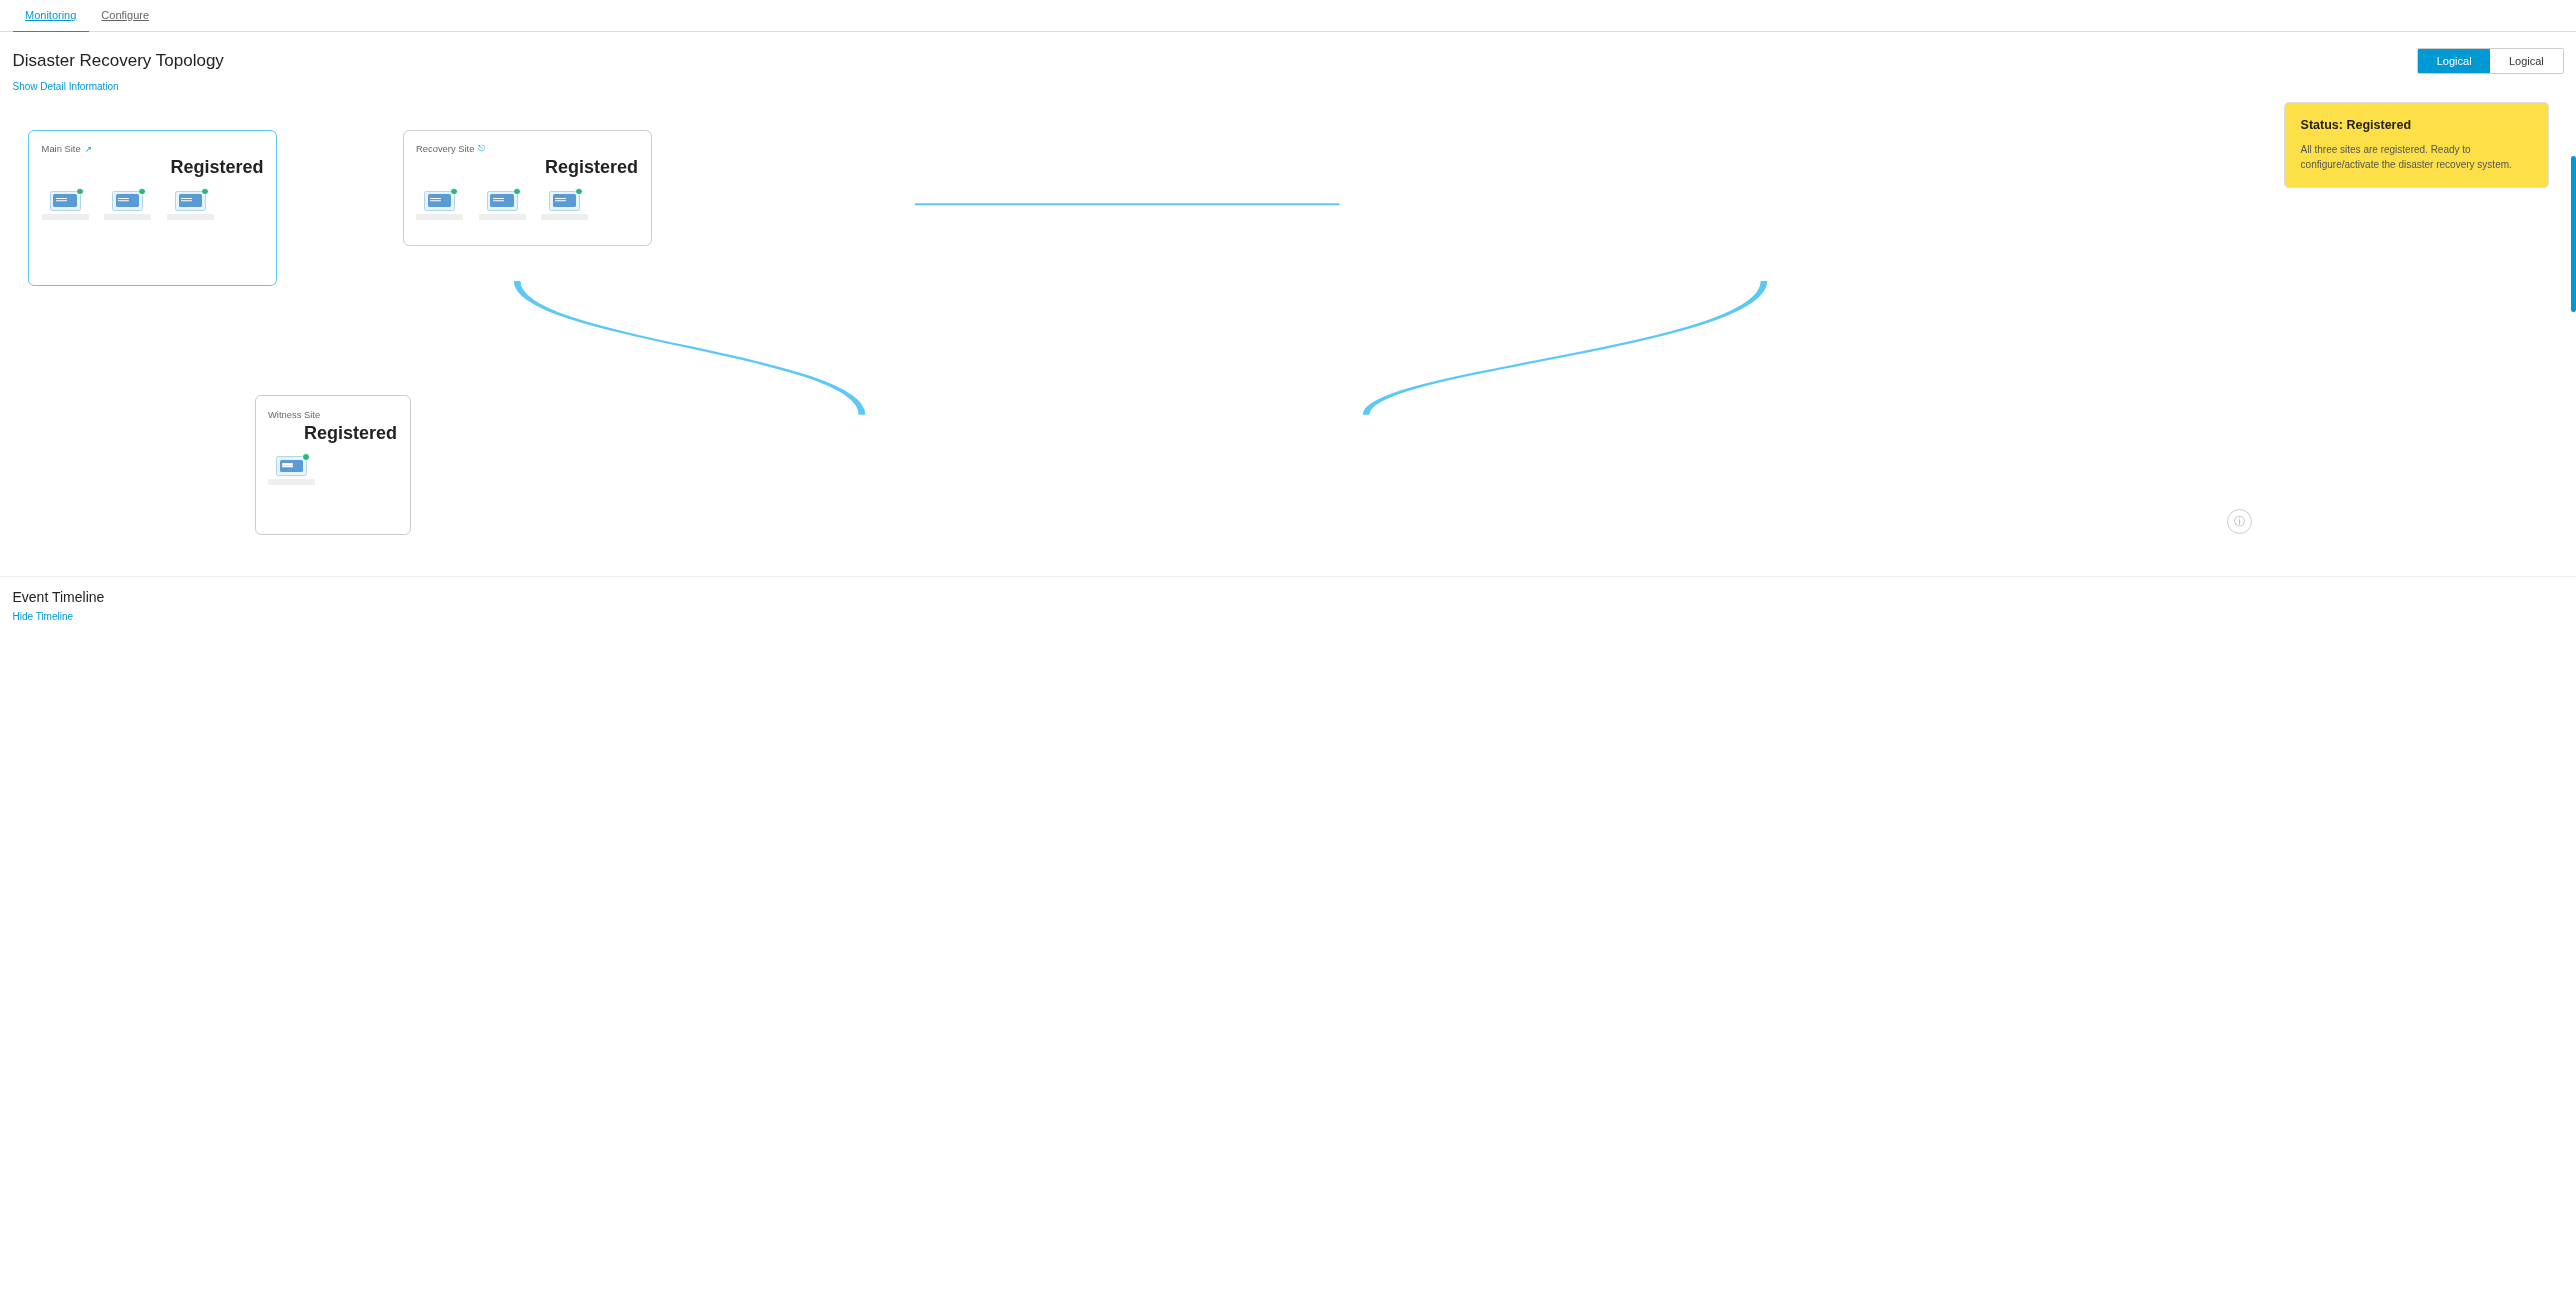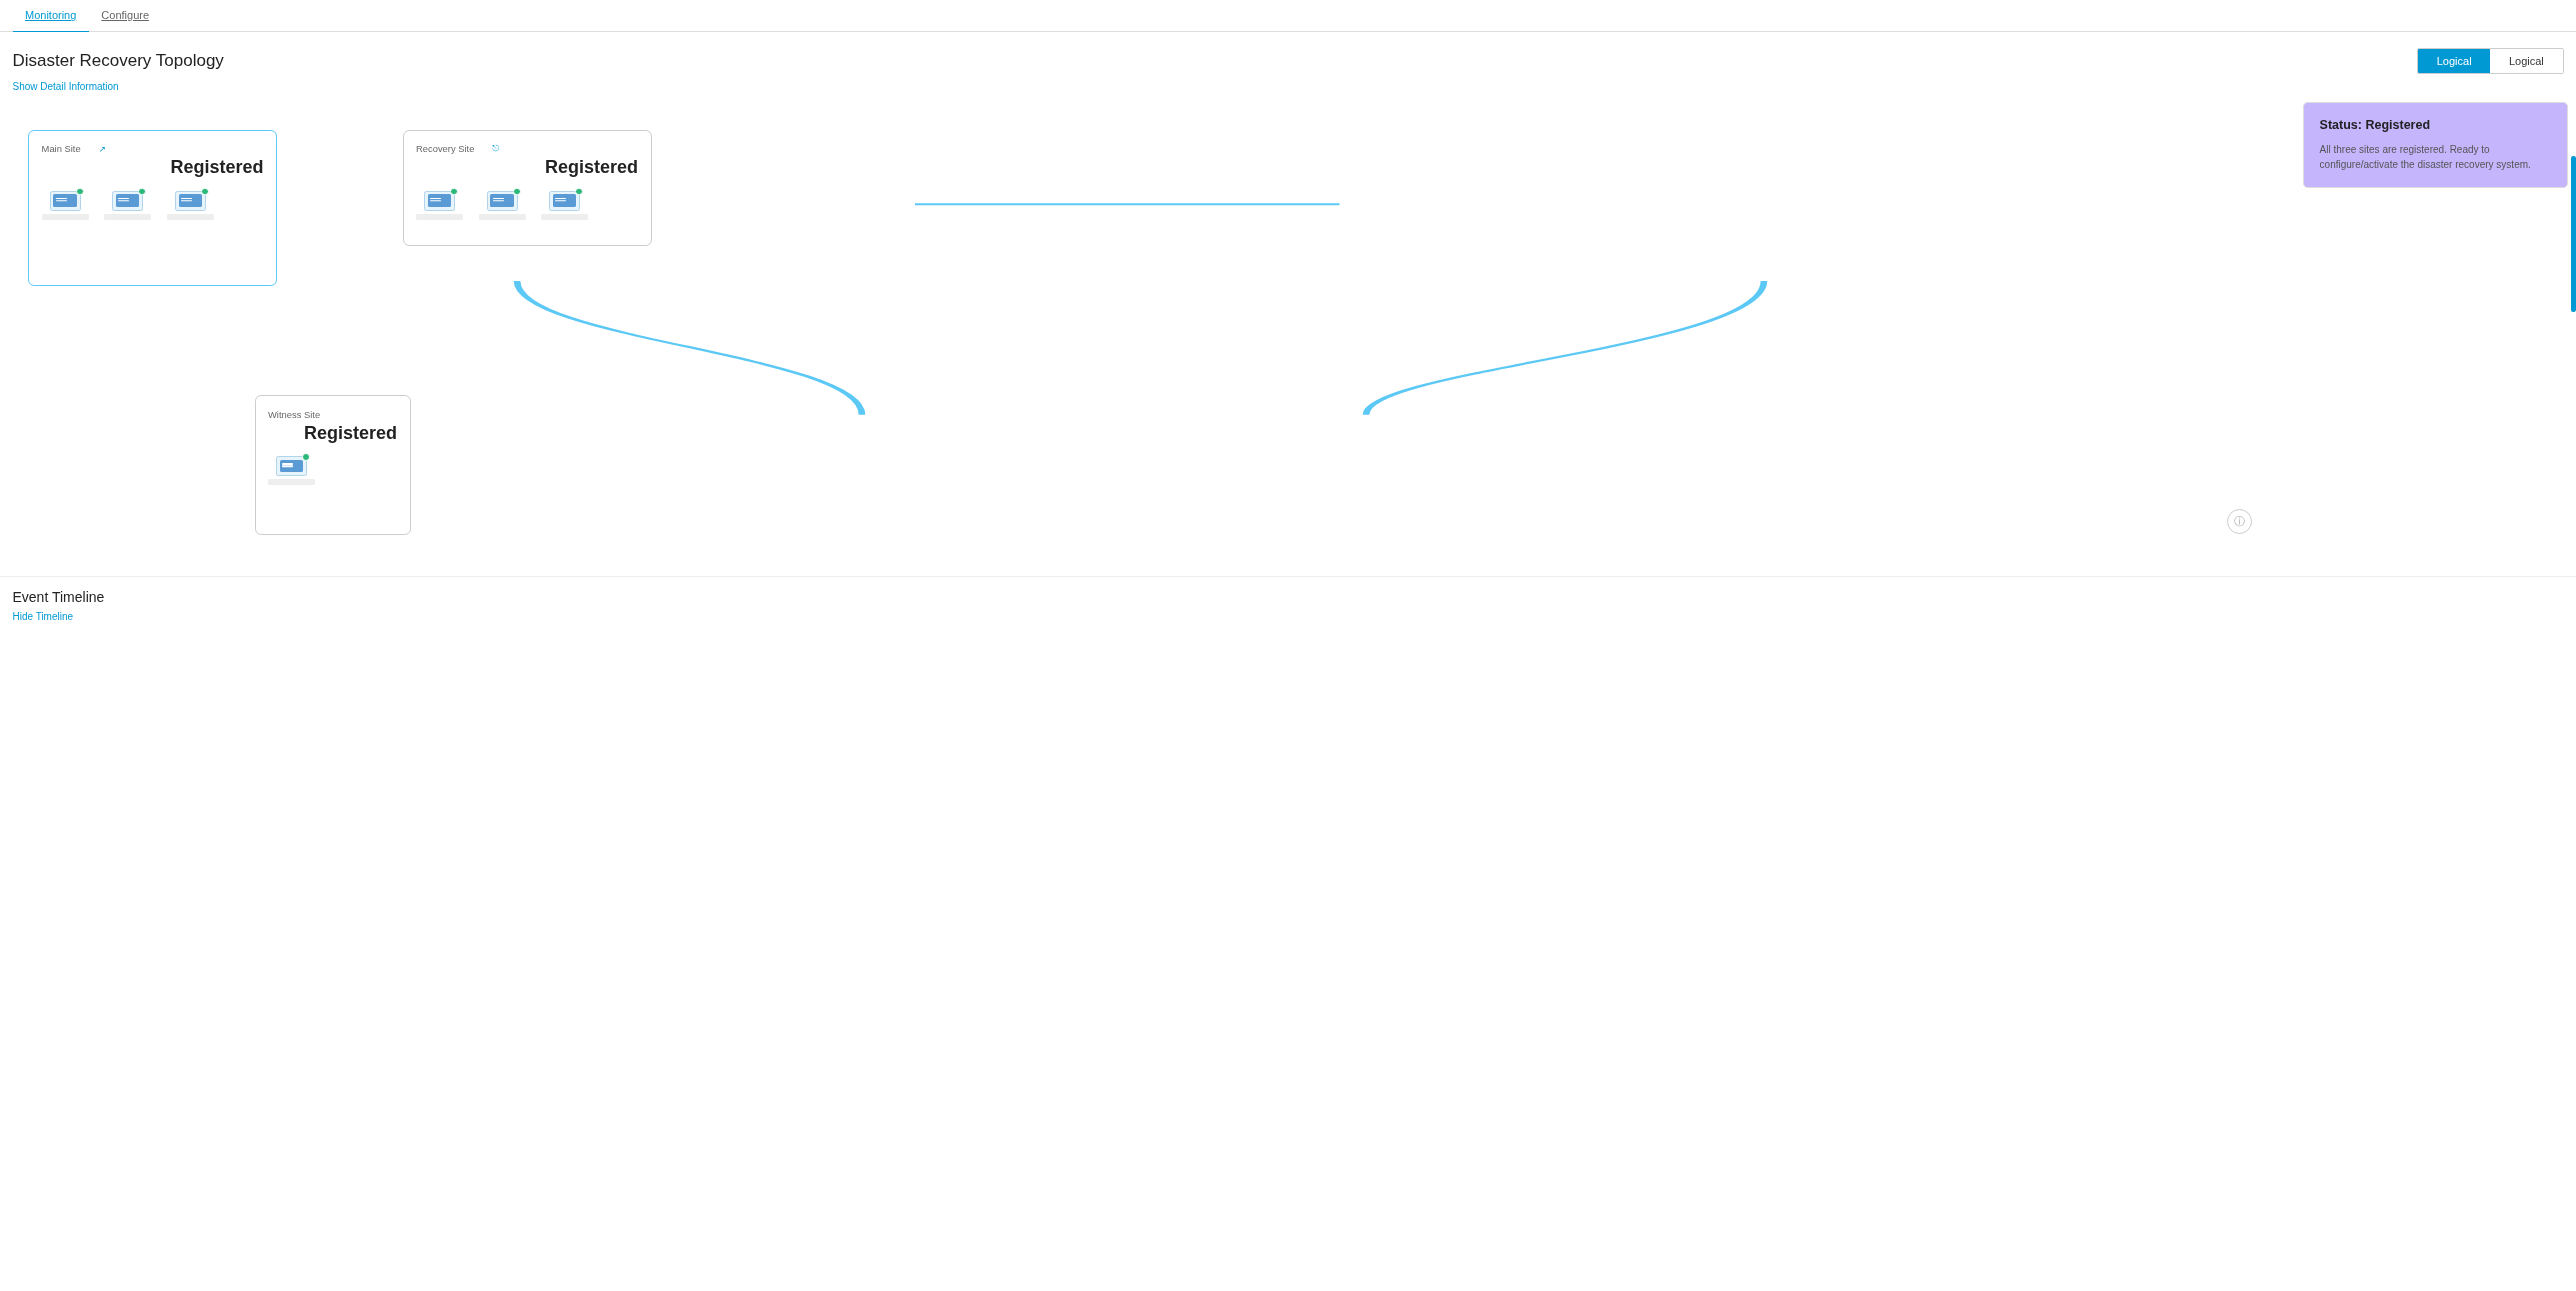--- a/index.html
+++ b/index.html
@@ -20,34 +20,34 @@
     .toggle-btn.active { background: #0099d3; color: #fff; }
     
     
     .show-detail-link { padding: 0 12.5px 9.4px; }
     .show-detail-link a { color: #0099d3; text-decoration: none; font-size: 10px; cursor: pointer; }
     
     
     .topology-area { position: relative; padding: 12.5px; min-height: 468px; }
     
     
-    .status-panel { position: absolute; right: 8px; top: 0; width: 265px; border: 0.8px solid #ddd; border-radius: 4.7px; padding: 15.6px; background: #c4b5fd; }
+    .status-panel { position: absolute; right: 27px; top: 0; width: 265px; border: 0.8px solid #ddd; border-radius: 4.7px; padding: 15.6px; background: #fde047; }
     .status-title { font-size: 12.5px; font-weight: 600; margin-bottom: 9.4px; color: #222; }
     .status-desc { font-size: 10px; color: #555; line-height: 1.5; }
     
     
     .topology-diagram { position: relative; width: calc(100% - 296px); min-height: 436px; }
     
     
     .site-box { position: absolute; border: 1.6px solid #5bc8f5; border-radius: 6.2px; background: #fff; padding: 12.5px; }
     .site-box.main-site { left: 15.6px; top: 15.6px; width: 249px; height: 156px; }
     .site-box.recovery-site { left: 390px; top: 15.6px; width: 249px; height: 116px; border-color: #ccc; }
     .site-box.witness-site { left: 242px; top: 281px; width: 156px; height: 140px; border-color: #ccc; }
     
-    .site-label { font-size: 9.4px; color: #666; margin-bottom: 3.1px; display: flex; align-items: center; gap: 18px; }
+    .site-label { font-size: 9.4px; color: #666; margin-bottom: 3.1px; display: flex; align-items: center; gap: 4px; }
     .site-label .ext-link { color: #0099d3; font-size: 8.6px; }
     .site-status { font-size: 18px; font-weight: 700; color: #222; margin-bottom: 12.5px; text-align: right; }
     
     
     .servers-row { display: flex; gap: 15.6px; align-items: flex-start; }
     .server-item { display: flex; flex-direction: column; align-items: center; gap: 3.1px; }
     .server-icon-wrap { position: relative; display: inline-block; }
     .server-icon { width: 31px; height: 20px; background: #e8f4fb; border: 0.8px solid #b0d4e8; border-radius: 2.3px; display: flex; align-items: center; justify-content: center; }
     .server-icon-inner { width: 23.4px; height: 12.5px; background: #5b9bd5; border-radius: 1.6px; position: relative; }
     .server-icon-inner::before { content: ''; position: absolute; left: 2.3px; top: 3.1px; width: 11px; height: 1.6px; background: #fff; border-radius: 0.8px; box-shadow: 0 2.3px 0 #fff; }

